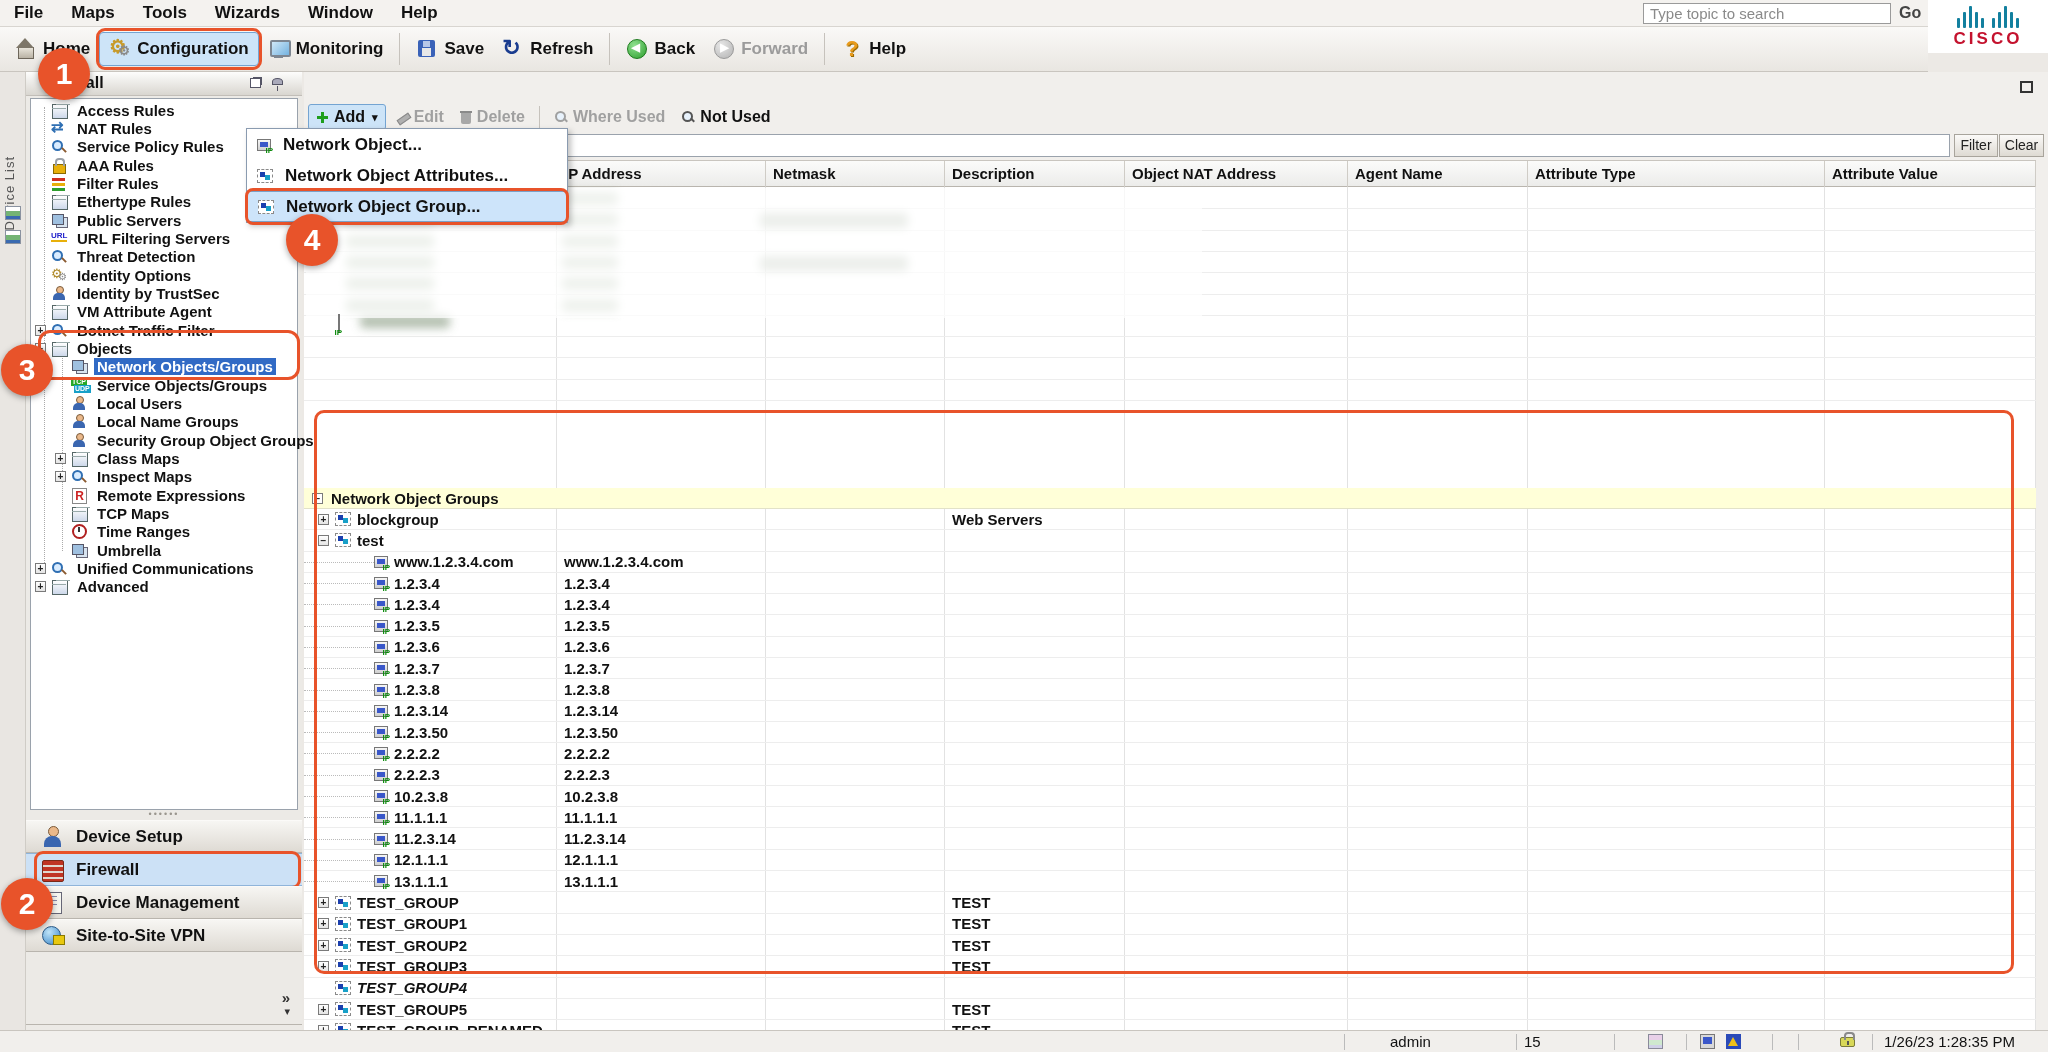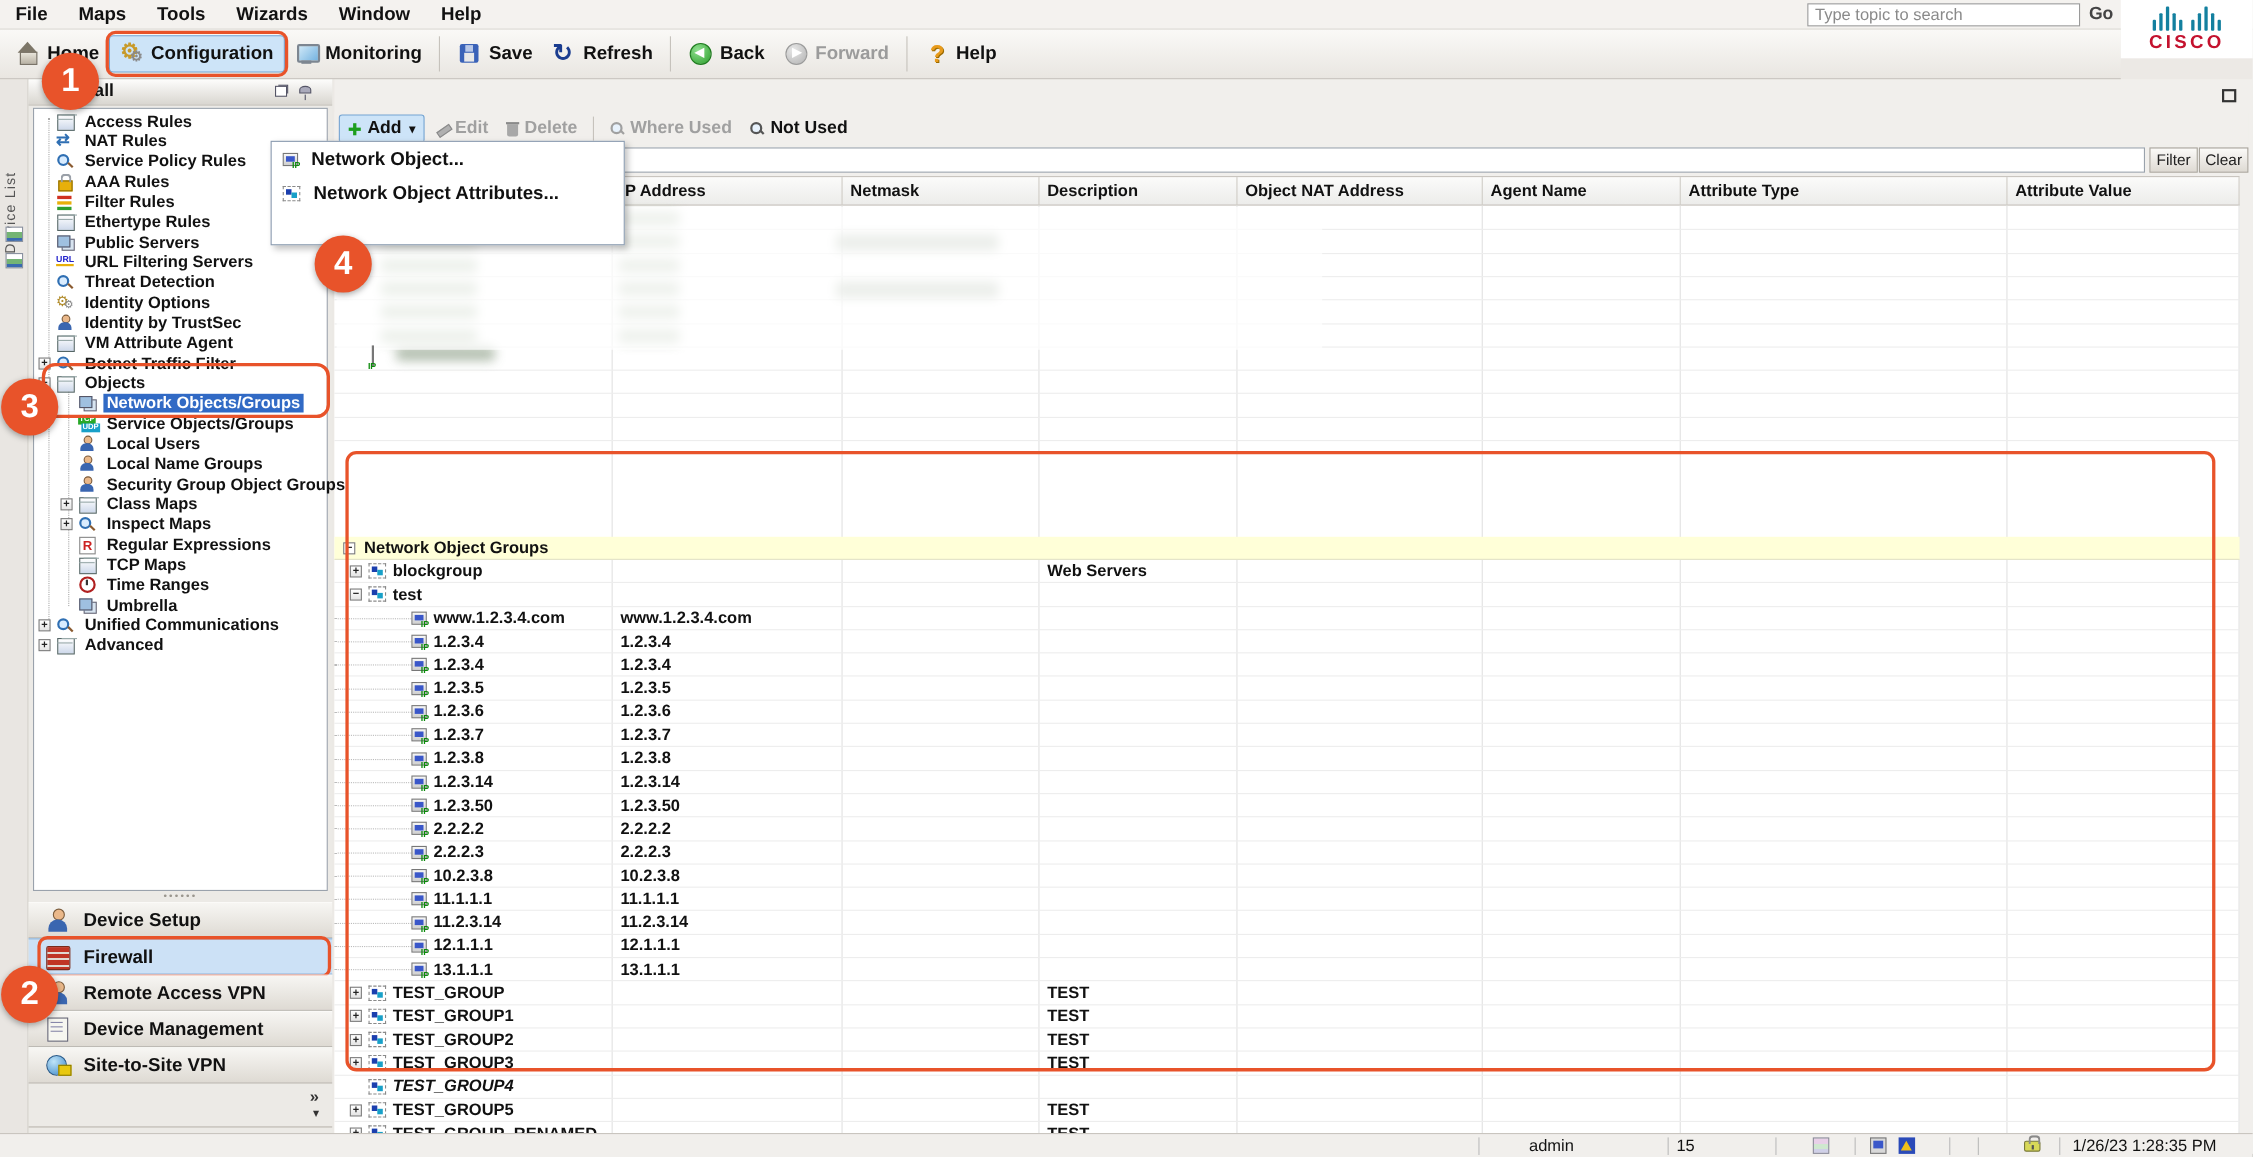--- a/index.html
+++ b/index.html
@@ -358,21 +358,21 @@
           <span class="tree-label">Class Maps</span>
         </div>
         <div class="tree-item" style="top: 368.8px; left: 24px;">
           <div class="exp" style="margin-right: 5px;">+</div>
           <div class="x x-mag"></div>
           <span class="tree-label">Inspect Maps</span>
         </div>
         <div class="tree-item" style="top: 387.14px; left: 24px;">
           <span style="width: 16px; flex: 0 0 auto;"></span>
           <div class="x x-r"></div>
-          <span class="tree-label">Regular Expressions</span>
+          <span class="tree-label">Remote Expressions</span>
         </div>
         <div class="tree-item" style="top: 405.48px; left: 24px;">
           <span style="width: 16px; flex: 0 0 auto;"></span>
           <div class="x x-tbl"></div>
           <span class="tree-label">TCP Maps</span>
         </div>
         <div class="tree-item" style="top: 423.82px; left: 24px;">
           <span style="width: 16px; flex: 0 0 auto;"></span>
           <div class="x x-clk"></div>
           <span class="tree-label">Time Ranges</span>
@@ -395,24 +395,20 @@
       </div>
     <div id="grip">••••••</div>
     <div id="nav-list">
         <div class="nav-item">
           <div class="nav-ic n-person"></div>
           <span>Device Setup</span>
         </div>
         <div class="nav-item active ring">
           <div class="nav-ic n-wall"></div>
           <span>Firewall</span>
-        </div>
-        <div class="nav-item">
-          <div class="nav-ic n-person"></div>
-          <span>Remote Access VPN</span>
         </div>
         <div class="nav-item">
           <div class="nav-ic n-note"></div>
           <span>Device Management</span>
         </div>
         <div class="nav-item">
           <div class="nav-ic n-globe"></div>
           <span>Site-to-Site VPN</span>
         </div>
       </div>
@@ -854,20 +850,27 @@
         </span>
         <span>Network Object...</span>
       </div>
       <div class="dd-item">
         <span class="i-grp">
           <i class="a"></i>
           <i class="b"></i>
         </span>
         <span>Network Object Attributes...</span>
       </div>
+      <div class="dd-item hl ring">
+        <span class="i-grp">
+          <i class="a"></i>
+          <i class="b"></i>
+        </span>
+        <span>Network Object Group...</span>
+      </div>
     </div>
 
   <div class="callout-ring" style="left:314px; top:410px; width:1700px; height:564px; border-radius:10px; z-index:4;"></div>
   <div class="callout-ring" style="left:38px; top:330px; width:262px; height:50px; border-radius:12px;"></div>
   <div class="callout-circle" style="left:38px; top:48px;">1</div>
   <div class="callout-circle" style="left:1px; top:878px;">2</div>
   <div class="callout-circle" style="left:1px; top:344px;">3</div>
   <div class="callout-circle" style="left:286px; top:214px; z-index:31;">4</div>
 
   <div id="statusbar">

